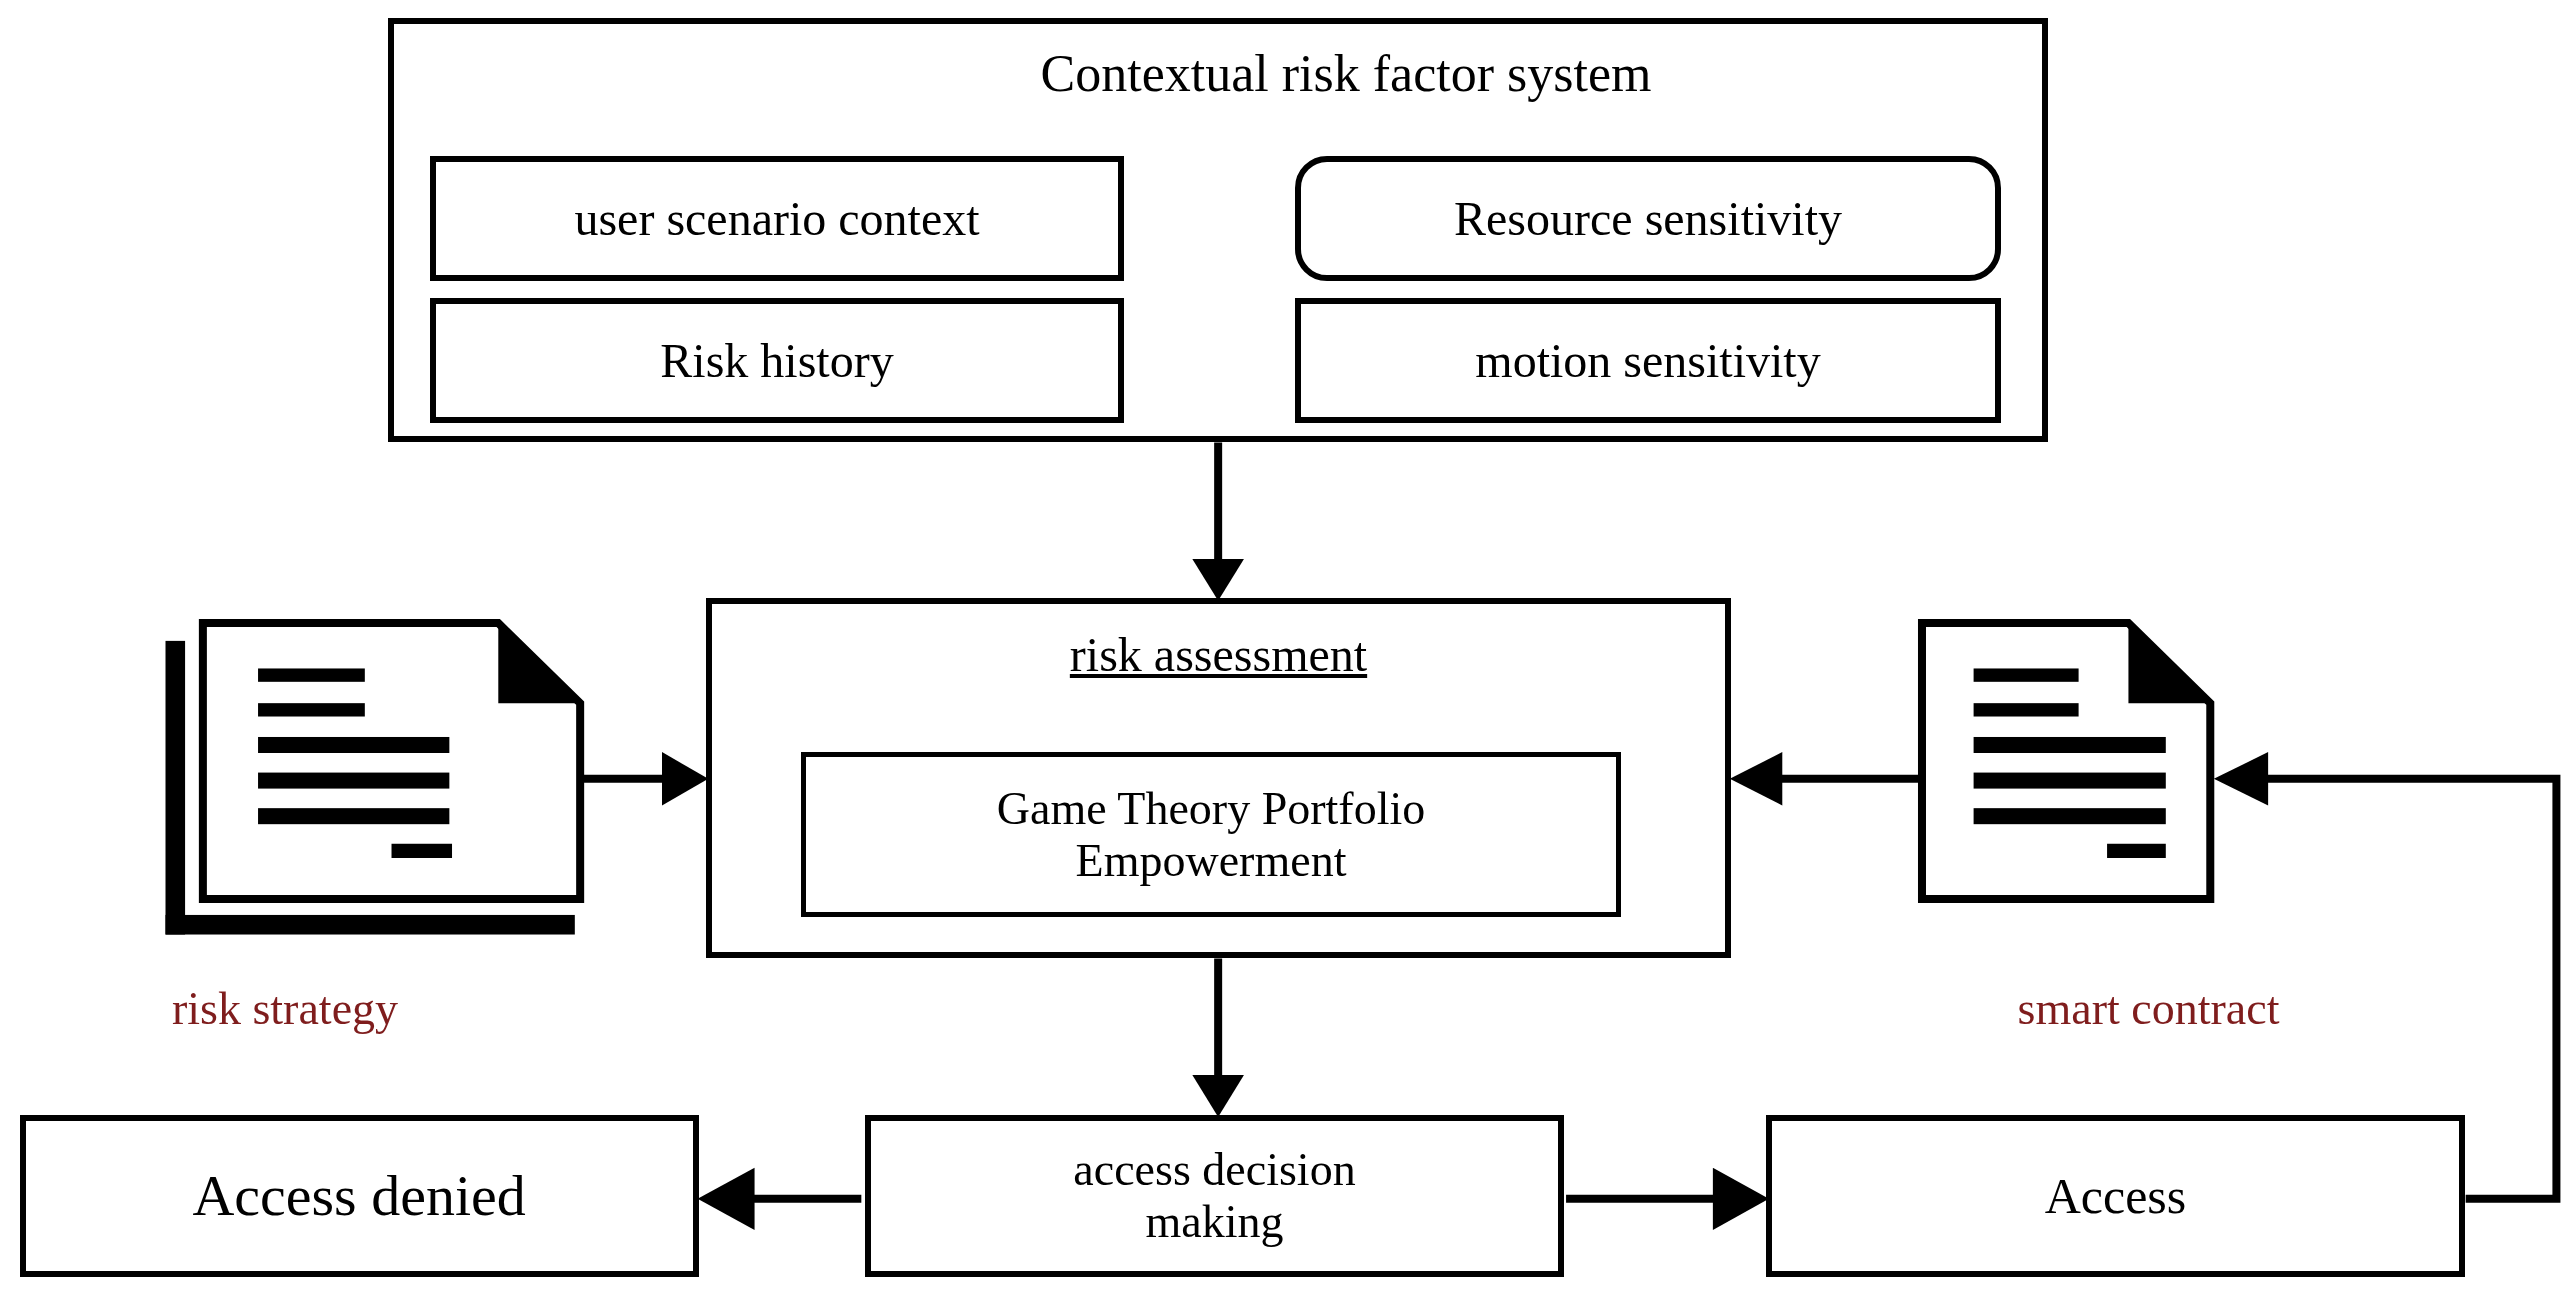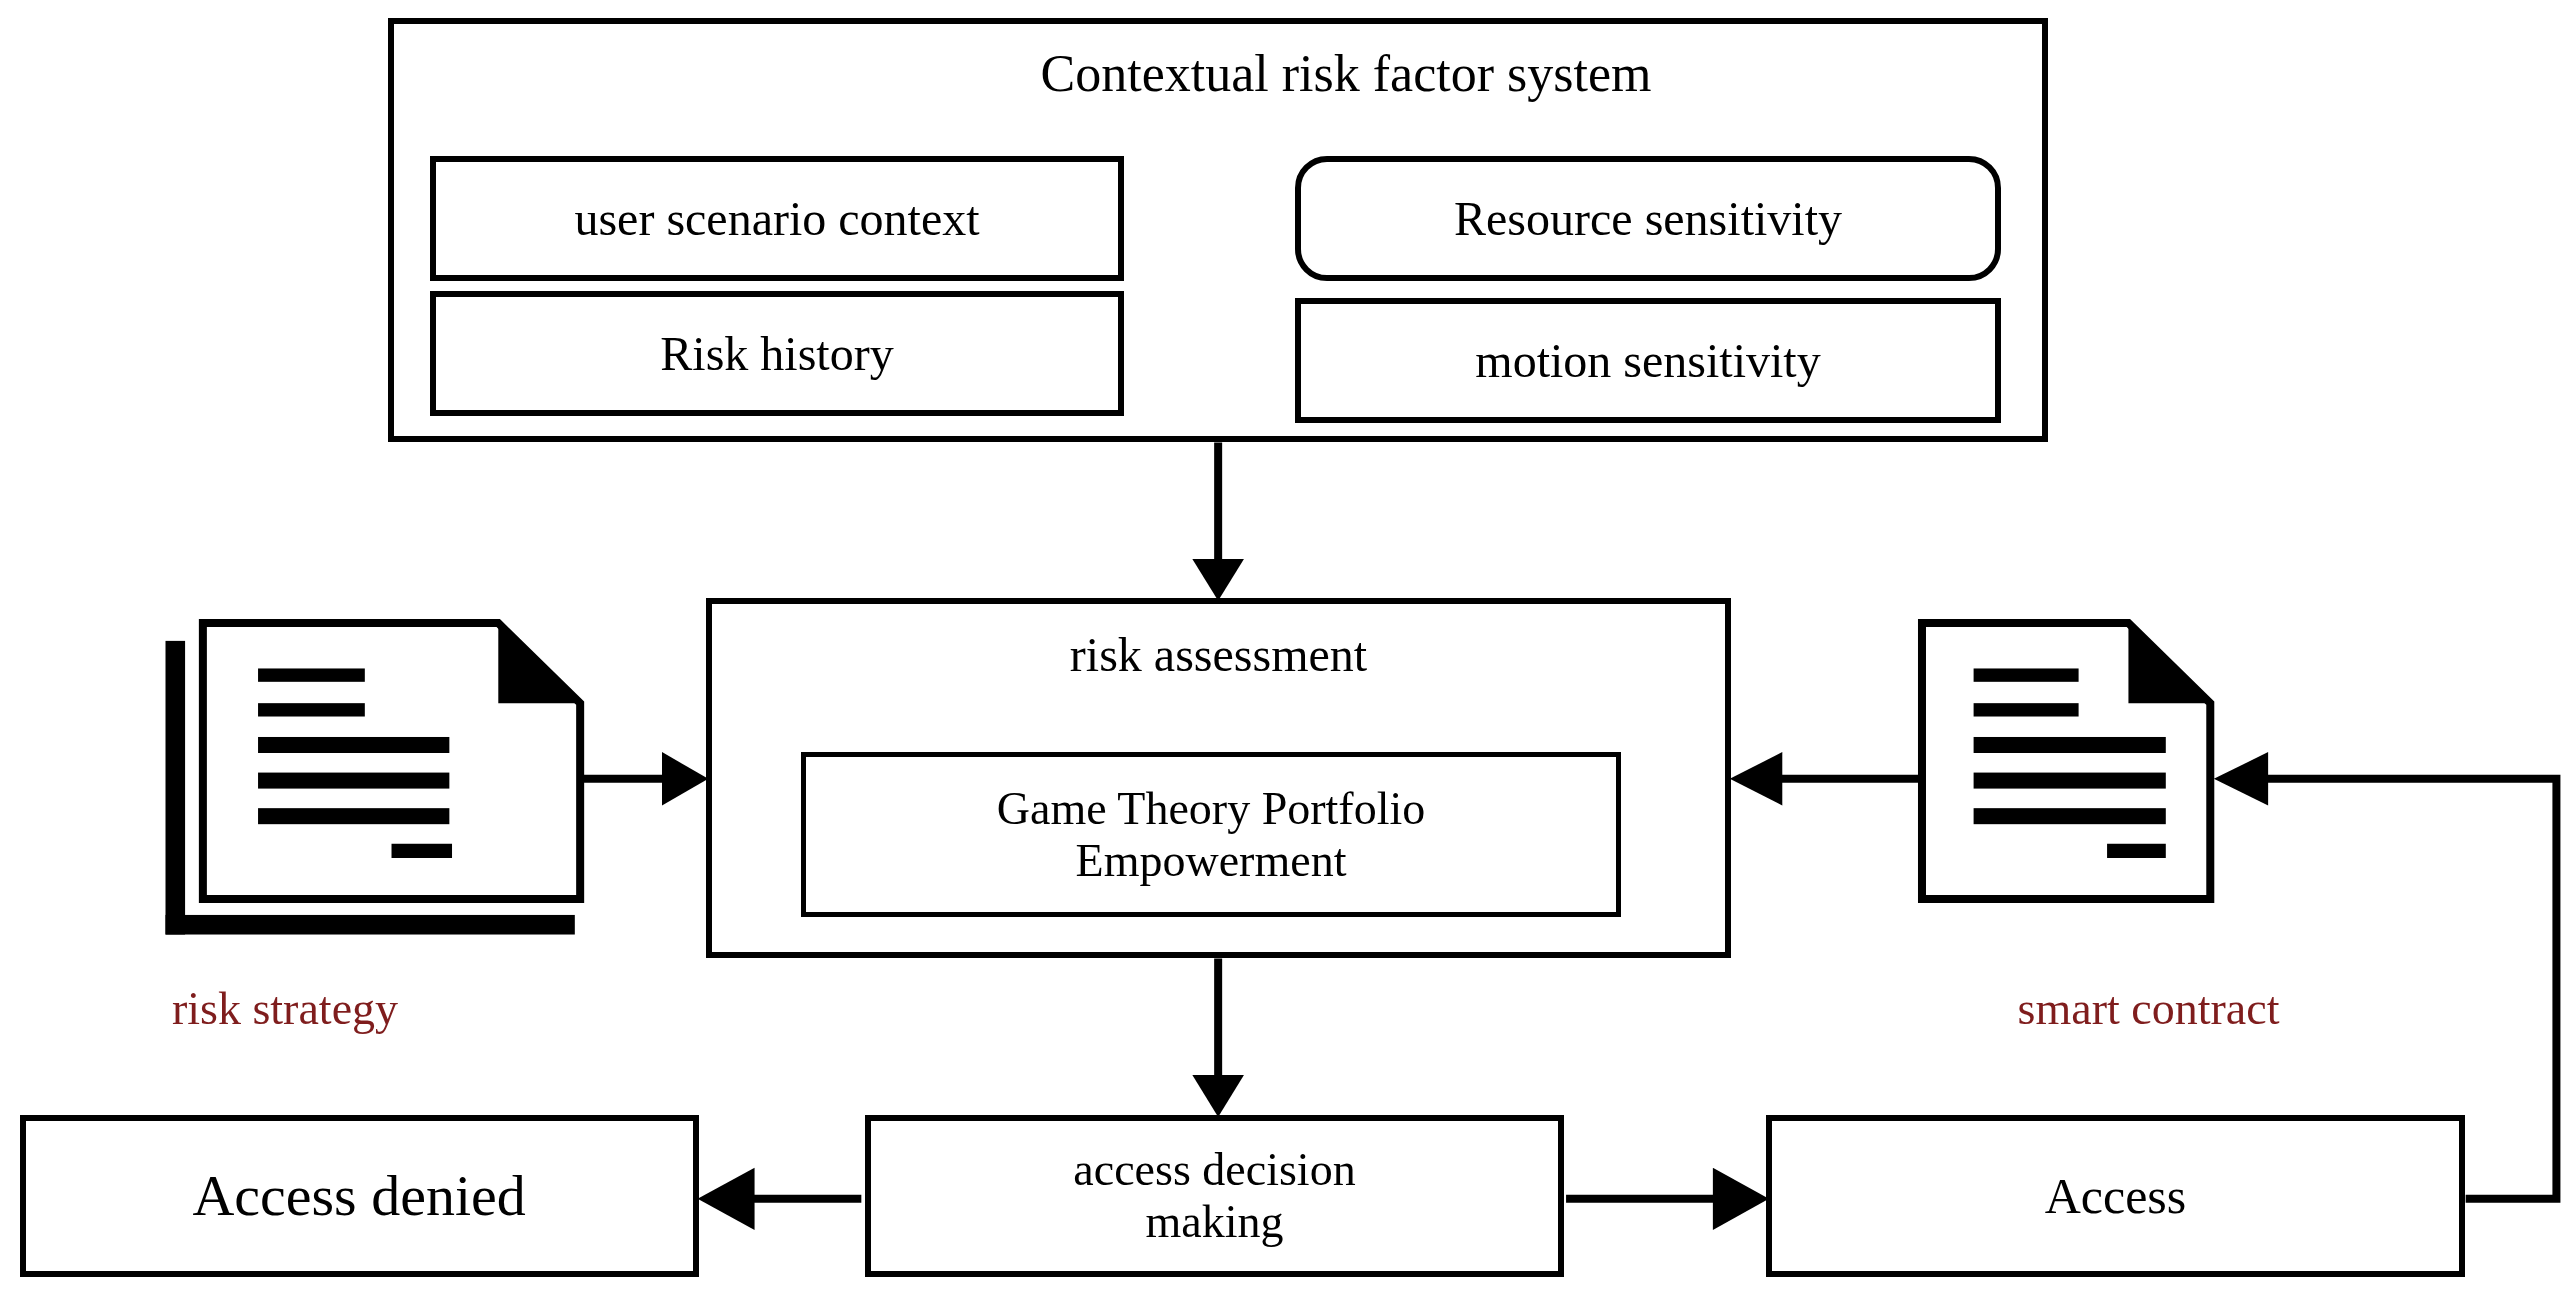--- a/index.html
+++ b/index.html
@@ -33,34 +33,34 @@
     align-items: flex-start;
     justify-content: center;
   }
   #ctx-title {
     position: absolute;
     left: 388px; top: 39px; width: 1916px; height: 68px;
     font-size: 52px;
     display: flex; align-items: center; justify-content: center;
   }
   #box-user-scenario { left: 430px; top: 156px; width: 694px; height: 125px; font-size: 48px; }
-  #box-risk-history  { left: 430px; top: 291px; width: 694px; height: 125px; font-size: 48px; }
+  #box-risk-history  { left: 430px; top: 298px; width: 694px; height: 125px; font-size: 48px; }
   #box-resource-sens { left: 1295px; top: 156px; width: 706px; height: 125px; font-size: 48px; border-radius: 32px; }
   #box-motion-sens   { left: 1295px; top: 298px; width: 706px; height: 125px; font-size: 48px; text-align: right; }
 
   
   #risk-assessment {
     left: 706px; top: 598px; width: 1025px; height: 360px;
     align-items: flex-start; justify-content: center;
   }
   #risk-assessment-title {
     position: absolute;
     left: 706px; top: 623px; width: 1025px; height: 62px;
     font-size: 48px;
-    display: flex; align-items: center; justify-content: center;
+    display: flex; align-items: center; justify-content: center; text-decoration: underline;
   }
   #box-game-theory {
     left: 801px; top: 752px; width: 820px; height: 165px;
     font-size: 46px; border-width: 5.3px;
   }
 
   
   #box-access-denied { left: 19.6px; top: 1115px; width: 679px; height: 162px; font-size: 58px; }
   #box-decision      { left: 865px; top: 1115px; width: 699px; height: 162px; font-size: 46px; }
   #box-access        { left: 1766px; top: 1115px; width: 699px; height: 162px; font-size: 50px; }

